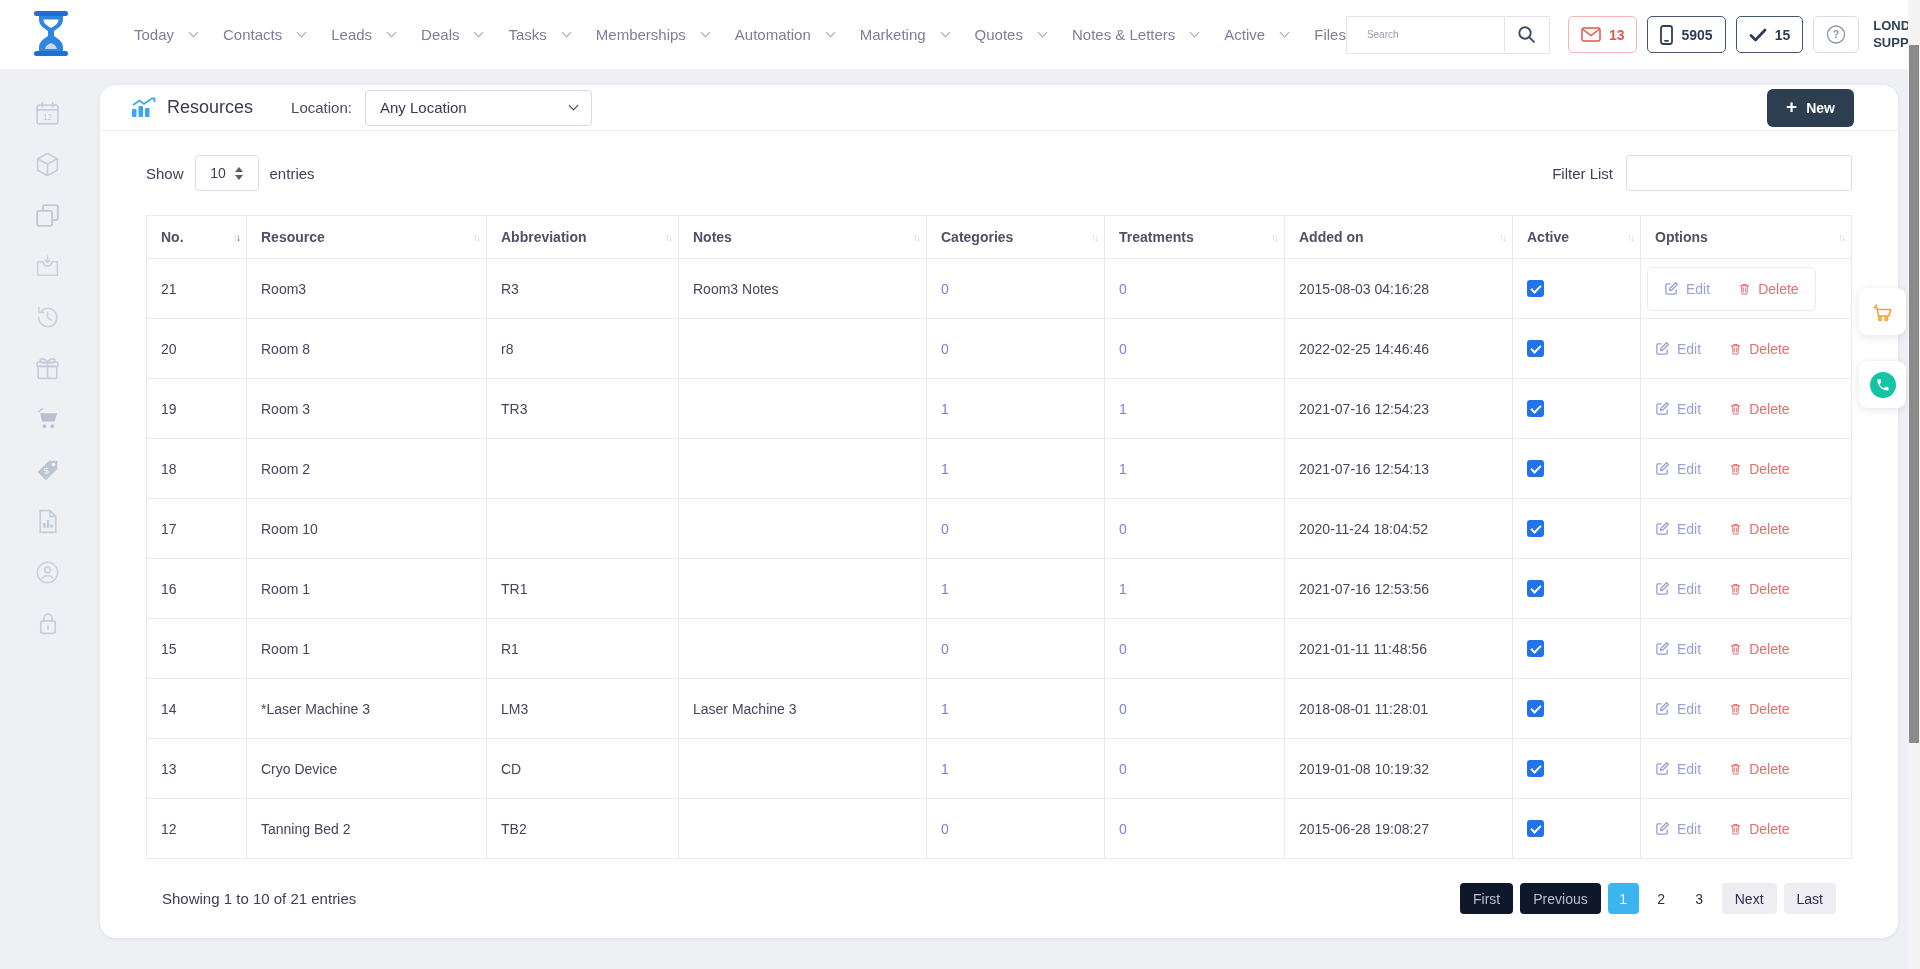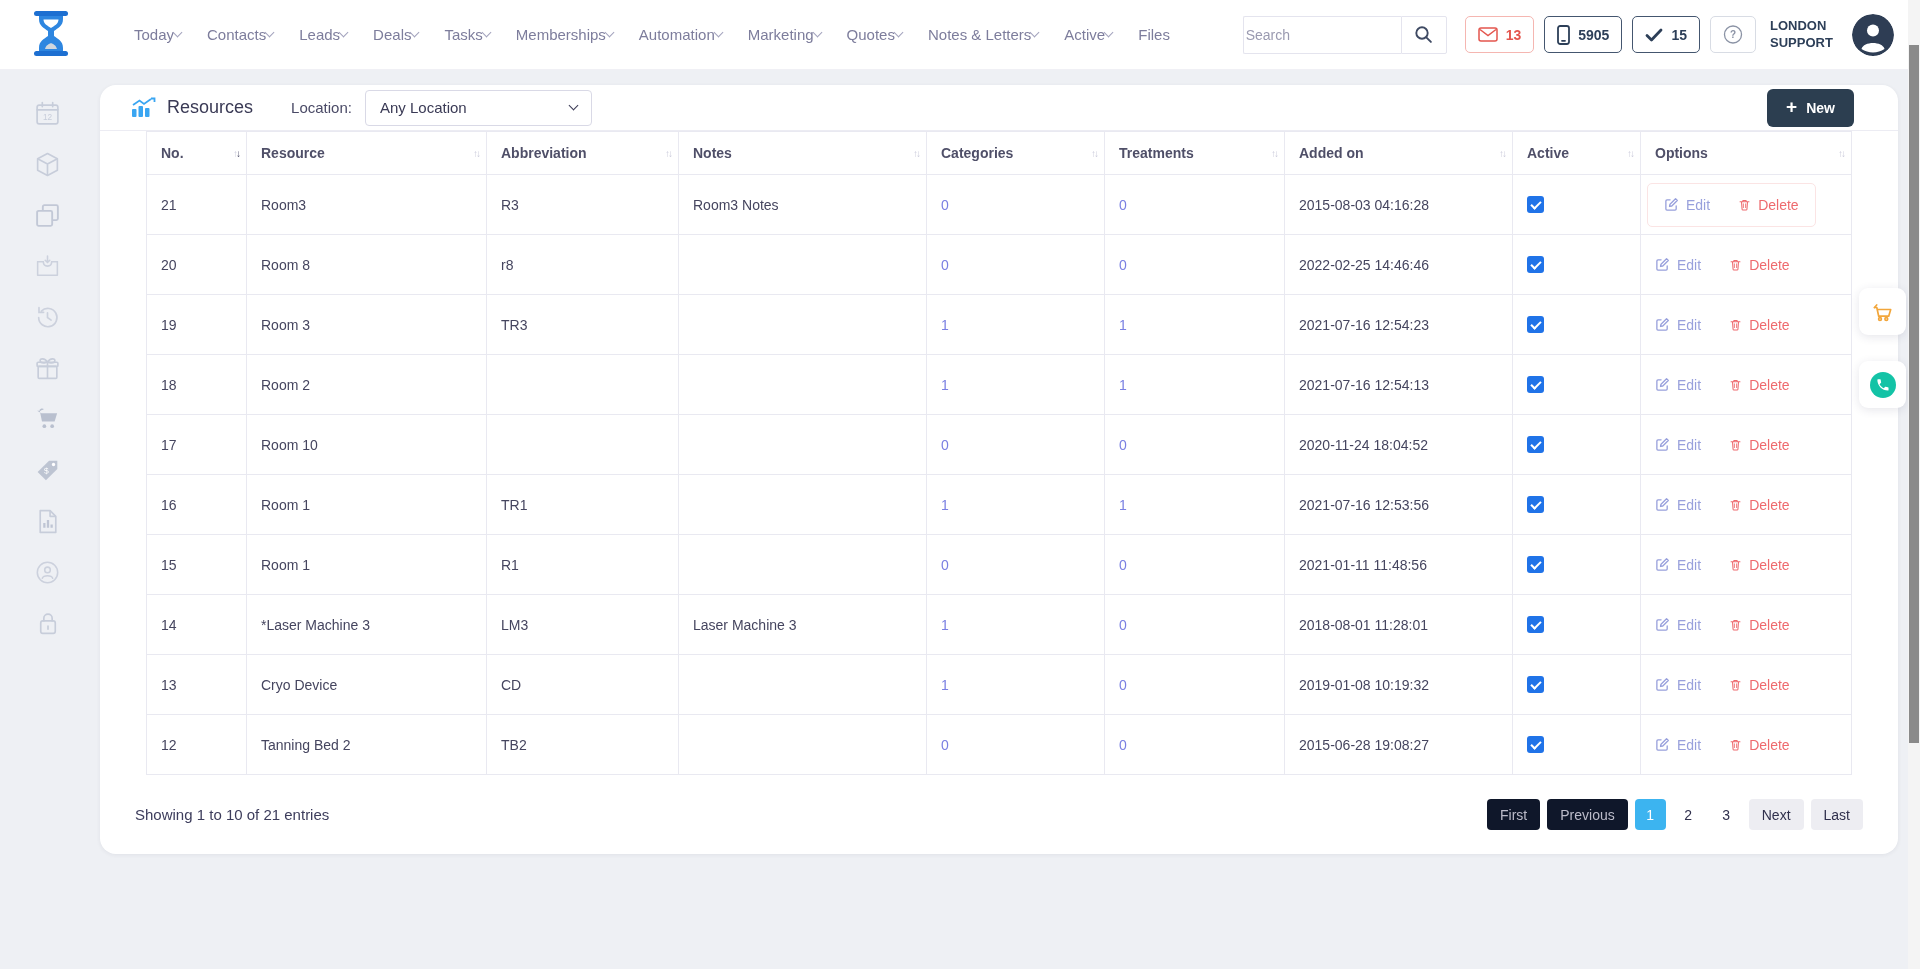--- a/index.html
+++ b/index.html
@@ -6,27 +6,27 @@
   html,body { width:1920px; height:969px; overflow:hidden; }
   body {
     font-family:"Liberation Sans","DejaVu Sans",sans-serif;
     background:#eef0f4; color:#3f3f5a; font-size:14px;
   }
   
   .topbar { position:fixed; top:0; left:0; width:100%; height:70px; background:#fff;
             display:flex; align-items:center; z-index:10; border-bottom:1px solid #f0f0f5;}
   .logo { margin-left:30px; cursor:pointer; flex:0 0 auto;}
   .nav-items { display:flex; margin-left:62px; gap:26px; align-items:center; }
-  .nav-item { display:flex; align-items:center; gap:0; color:#7d7d9c; font-size:15px; cursor:pointer; white-space:nowrap;}
+  .nav-item { display:flex; align-items:center; gap:16px; color:#7d7d9c; font-size:15px; cursor:pointer; white-space:nowrap;}
   .chev { width:7px; height:7px; border-right:1.6px solid #a3a3bd; border-bottom:1.6px solid #a3a3bd;
           transform:rotate(45deg); margin-top:-4px; }
   .top-right { margin-left:auto; display:flex; align-items:center; gap:10px; margin-right:26px; }
   .search-group { display:flex; margin-right:8px; }
   .search-input { width:158px; height:38px; border:1px solid #e4e4ee; border-right:none;
-                  border-radius:2px 0 0 2px; padding:0 2px; font-size:14px; color:#555; outline:none; }
+                  border-radius:2px 0 0 2px; padding:0 20px; font-size:10px; color:#555; outline:none; }
   .search-input::placeholder { color:#9a9ab0; }
   .search-btn { width:46px; height:38px; border:1px solid #e4e4ee; background:#fff; cursor:pointer;
                 display:flex; align-items:center; justify-content:center; border-radius:0 2px 2px 0;}
   .badge { height:37px; border-radius:5px; display:flex; align-items:center; gap:8px; padding:0 12px;
            font-size:14px; font-weight:bold; background:#fff; cursor:pointer; }
   .badge-mail  { border:1px solid #f5b6b1; color:var(--badge-red,#e4564e); }
   .badge-phone { border:1px solid #44566f; color:#2d3f58; }
   .badge-check { border:1px solid #44566f; color:#2d3f58; }
   .badge-help  { border:1px solid #d8dce4; width:46px; justify-content:center; }
   .user-name { font-size:13px; font-weight:bold; color:#2d3f58; line-height:1.3; width:72px; margin-left:4px;}
@@ -79,21 +79,21 @@
   .delete-link { color:var(--delete-red,#ee6a6e); display:inline-flex; align-items:center; gap:7px;
                  margin-left:28px; cursor:pointer; text-decoration:none;}
   .checkbox { width:17px; height:17px; background:var(--checkbox-blue,#2073e8); border-radius:3px;
               display:inline-block; position:relative; cursor:pointer; vertical-align:middle;}
   .checkbox.checked::after { content:""; position:absolute; left:5.5px; top:2.5px; width:4px; height:8px;
               border-right:2px solid #fff; border-bottom:2px solid #fff; transform:rotate(45deg); }
   .opt-inner { display:flex; align-items:center; }
   .opt-inner.hl { border:1px solid #fbe4e4; border-radius:5px; background:#fff;
                   padding:13px 16px; margin:-14px -8px; width:max-content; }
   
-  .table-footer { display:flex; align-items:center; padding:24px 35px 10px; font-size:15px; color:#3d3d5c; }
+  .table-footer { display:flex; align-items:center; padding:24px 62px 10px; font-size:15px; color:#3d3d5c; }
   .pagination { margin-left:auto; display:flex; gap:7px; align-items:center; font-size:14px; }
   .pg-btn { height:31px; min-width:31px; padding:0 13px; border-radius:4px; display:flex; align-items:center;
             justify-content:center; background:#ededf2; color:#30304d; cursor:pointer; border:none; font-size:14px;}
   .pg-btn.disabled { background:#0f172a; color:#bcbcca; cursor:default; }
   .pg-num { background:transparent; padding:0 11px; }
   .pg-num.active { background:var(--active-page-blue,#3cb4f0); color:#fff; }
   
   .float-btns { position:fixed; right:14px; top:288px; display:flex; flex-direction:column; gap:26px; z-index:5; }
   .float-btn { width:47px; height:47px; background:#fff; border-radius:9px;
                box-shadow:0 2px 10px rgba(50,50,90,.12); display:flex; align-items:center;
@@ -316,20 +316,35 @@
       <div class="select-box">
         <span>Any Location</span>
         <span class="chev"></span>
       </div>
       <button class="new-btn">
         <span class="plus">+</span>
         <span>New</span>
       </button>
     </div>
 
+    <div class="controls">
+      <span>Show</span>
+      <div class="show-select">
+        <span>10</span>
+        <span class="spin">
+            <i class="up"></i>
+            <i class="dn"></i>
+          </span>
+      </div>
+      <span>entries</span>
+      <div class="filter-wrap">
+        <span>Filter List</span>
+        <input class="filter-input" style="">
+      </div>
+    </div>
 
     <table>
       <colgroup>
         <col class="c1">
           <col class="c2">
           <col class="c3">
           <col class="c4">
           <col class="c5">
         <col class="c6">
           <col class="c7">

